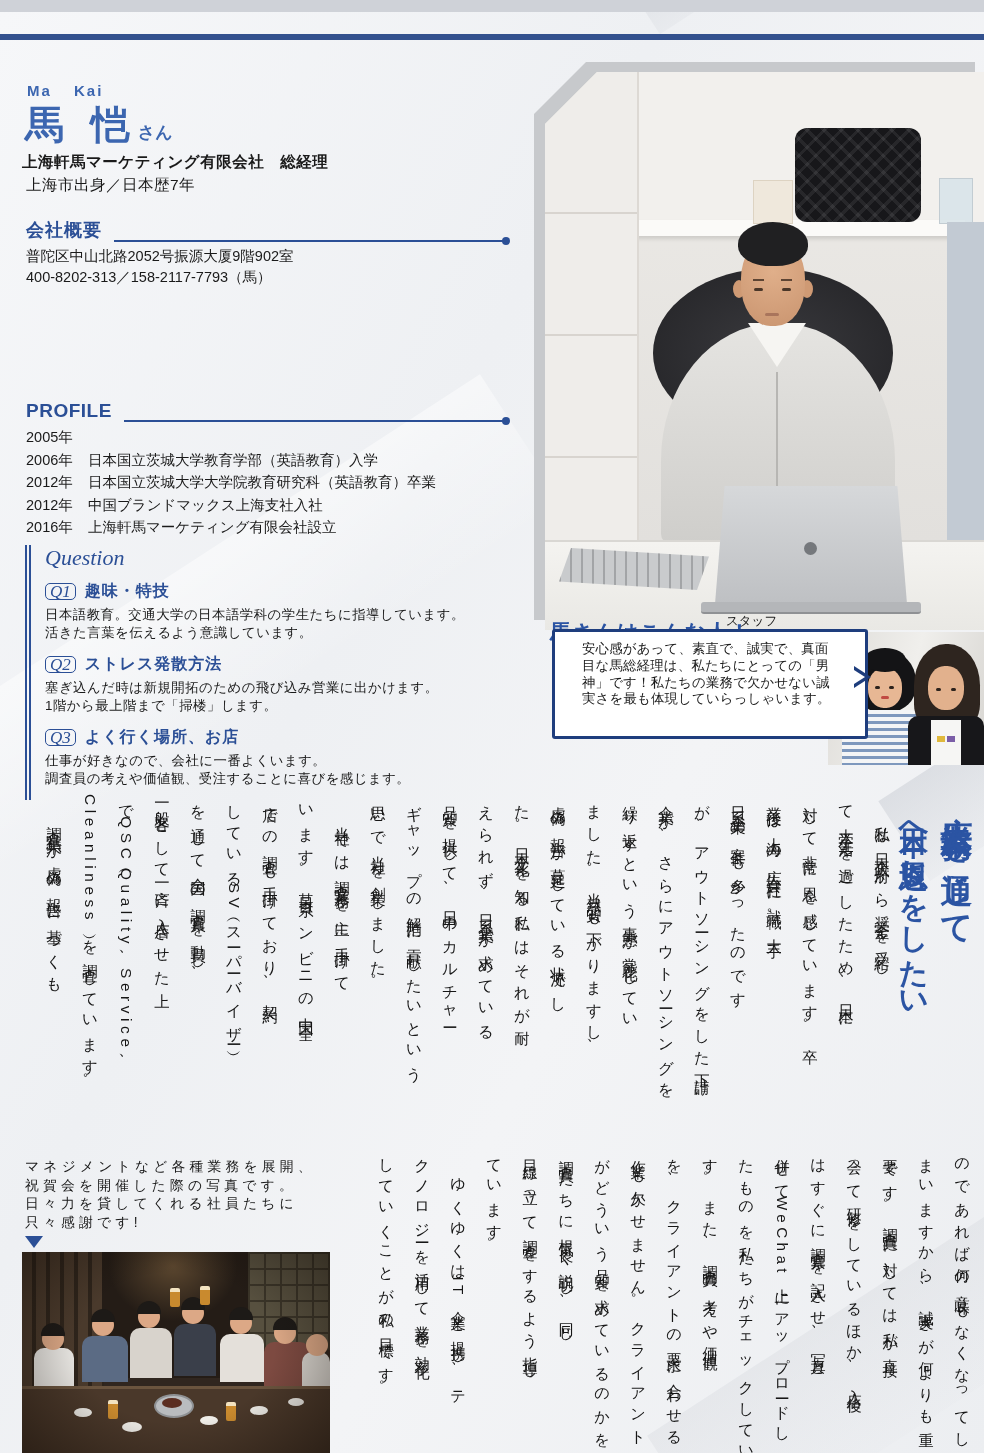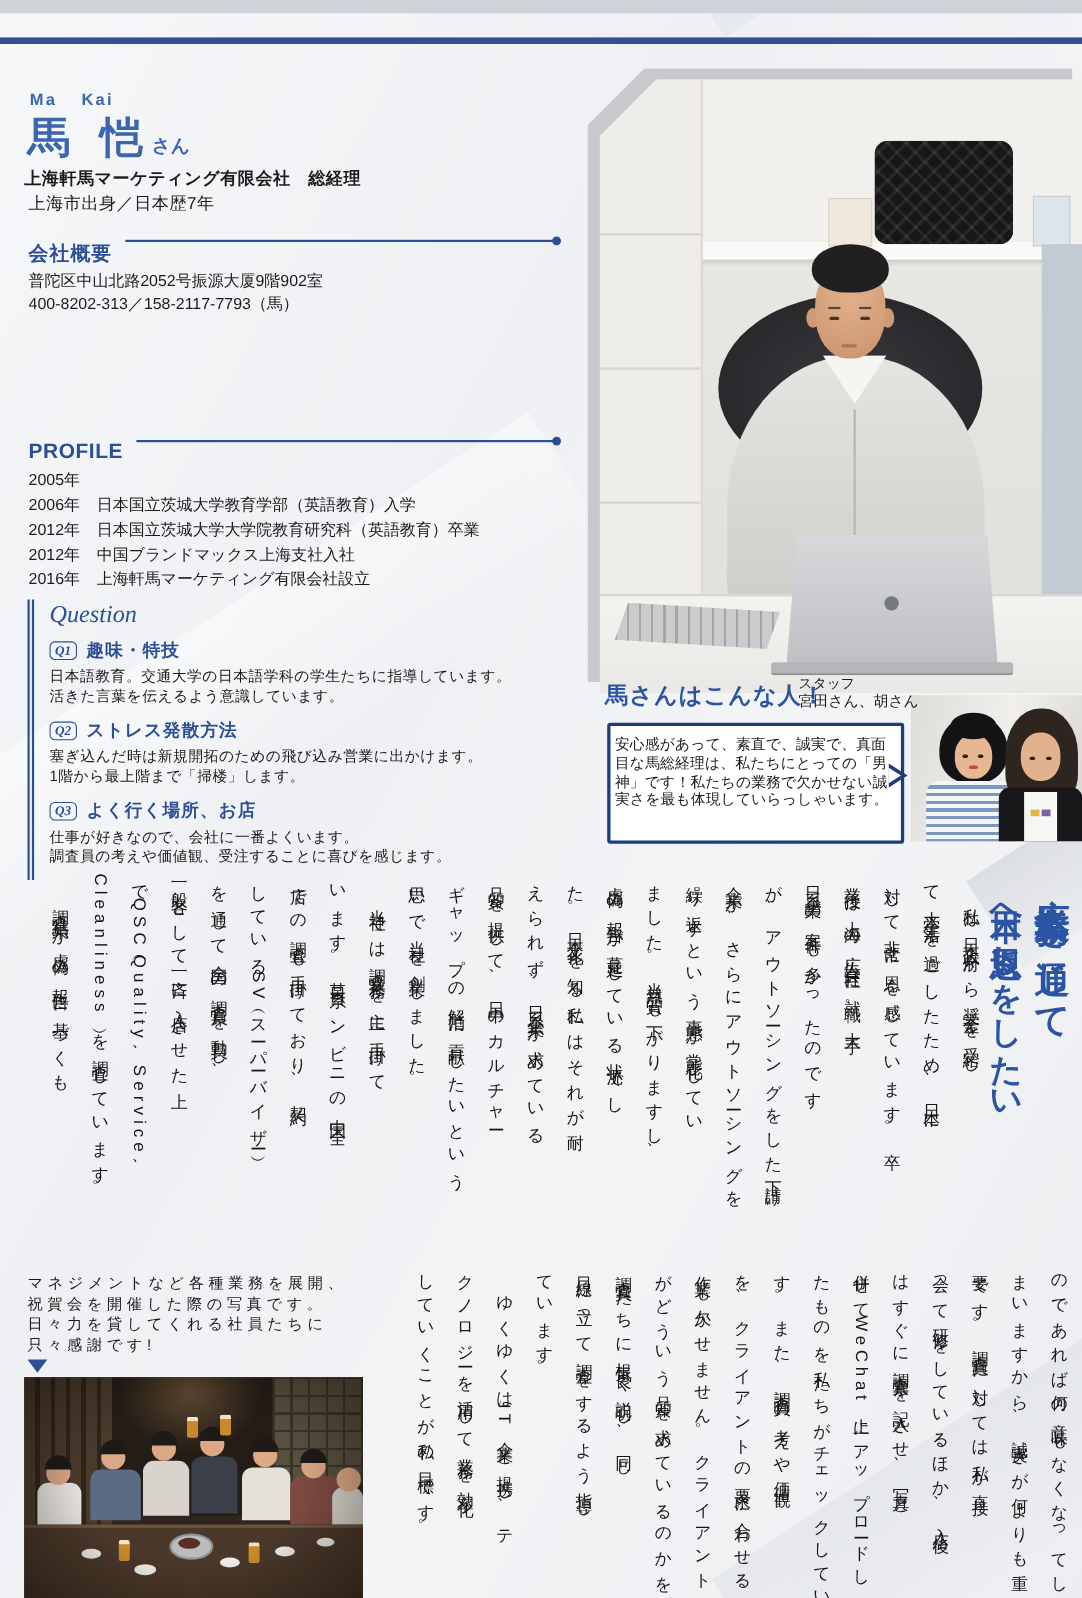--- a/index.html
+++ b/index.html
@@ -19,38 +19,38 @@
           background:linear-gradient(rgba(255,255,255,.5),rgba(255,255,255,0));}
   .topline{left:0;top:22px;width:984px;height:6px;background:#33518e;z-index:3;}
   
   .furigana{left:27px;top:70px;font-size:15px;color:#3c66b0;font-weight:bold;word-spacing:16px;letter-spacing:2px;z-index:3;}
   .name-row{left:25px;top:86px;z-index:3;color:#3c66b0;}
   .name-kanji{font-size:39px;font-weight:bold;letter-spacing:8px;}
   .name-hono{font-size:17px;font-weight:bold;}
   .person-pos{left:22px;top:140px;font-size:15.5px;letter-spacing:.5px;z-index:3;font-weight:bold;}
   .person-origin{left:26px;top:163px;font-size:15.5px;letter-spacing:.5px;z-index:3;}
   
-  .sec-head{display:flex;align-items:flex-start;z-index:3;}
+  .sec-head{display:flex;align-items:flex-end;z-index:3;}
   .sec-title{font-weight:bold;color:#2b4f96;font-size:18px;letter-spacing:1px;white-space:nowrap;}
   .sec-rule{flex:1;height:2px;background:#2b4f96;margin-left:12px;position:relative;}
   .sec-rule::after{content:"";position:absolute;right:-2px;top:-3px;width:8px;height:8px;border-radius:50%;background:#2b4f96;}
   .company-head{left:26px;top:206px;width:482px;}
   .company-addr{left:26px;top:234px;font-size:14.5px;line-height:21px;z-index:3;}
   .company-desc{left:26px;top:282px;width:470px;font-size:14.3px;line-height:21px;letter-spacing:.5px;text-align:justify;z-index:3;}
   .profile-head{left:26px;top:388px;width:482px;}
   .profile-head .sec-title{font-size:19px;letter-spacing:.5px;}
   .profile-rows{left:26px;top:414px;z-index:3;font-size:14.5px;line-height:22.5px;}
   .profile-row{display:flex;}
   .profile-year{width:62px;flex:none;}
   
   .q-block{left:25px;top:533px;width:500px;border-left:6px double #2b4f96;padding-left:14px;z-index:3;}
   .q-heading{font-family:"Liberation Serif",serif;font-style:italic;font-size:22px;color:#2b4f96;margin-bottom:10px;}
   .q-item{margin-bottom:13px;}
   .q-head{display:flex;align-items:center;margin-bottom:4px;}
-  .q-badge{font-family:"Liberation Serif",serif;font-style:italic;font-size:12px;color:#2b4f96;border:1.5px solid #2b4f96;border-radius:5px;padding:1px 4px;line-height:13px;font-weight:bold;}
+  .q-badge{font-family:"Liberation Serif",serif;font-style:italic;font-size:17px;color:#2b4f96;border:1.5px solid #2b4f96;border-radius:5px;padding:1px 4px;line-height:13px;}
   .q-title{font-size:16px;font-weight:bold;color:#2b4f96;margin-left:9px;letter-spacing:1px;}
   .q-answer{font-size:13.4px;line-height:17.5px;letter-spacing:.5px;}
   
   .photo-frame{left:534px;top:50px;width:441px;height:558px;background:#c7c9cc;
     clip-path:polygon(52px 0,100% 0,100% 100%,0 100%,0 52px);z-index:2;}
   .photo-main{left:545px;top:60px;width:439px;height:558px;z-index:2;overflow:hidden;
     clip-path:polygon(52px 0,100% 0,100% 100%,0 100%,0 52px);
     background:linear-gradient(#edebe7,#e0dedb);}
   .ph{position:absolute;}
   .ph-wall-r{left:90px;top:0;width:349px;height:152px;background:#f2f0ed;}
@@ -79,22 +79,22 @@
     clip-path:polygon(8% 0,100% 20%,92% 100%,0 80%);
     background-image:repeating-linear-gradient(90deg,rgba(90,92,95,.35) 0 2px,transparent 2px 11px);}
   .ph-laptop{left:170px;top:414px;width:192px;height:118px;border-radius:10px 10px 0 0;
     clip-path:polygon(5% 0,95% 0,100% 100%,0 100%);background:linear-gradient(#d6d8da,#bec0c3);}
   .ph-apple{left:259px;top:470px;width:13px;height:13px;border-radius:50%;background:#75787c;}
   .ph-lapbase{left:156px;top:530px;width:220px;height:10px;border-radius:3px;background:#b4b6b9;border-bottom:2px solid #8f9194;}
   
   .tm-heading{left:550px;top:606px;font-size:21px;font-weight:bold;color:#2b54a3;letter-spacing:1px;z-index:3;}
   .tm-role{left:726px;top:601px;font-size:12.5px;z-index:3;}
   .tm-names{left:726px;top:617px;font-size:13.5px;z-index:3;}
-  .bubble{left:552px;top:645px;width:256px;height:86px;background:#fff;border:3px solid #1e3d7d;border-radius:3px;
-    padding:9px 4px;font-size:13.4px;line-height:16.8px;z-index:3;letter-spacing:.2px;}
+  .bubble{left:552px;top:617px;width:256px;height:86px;background:#fff;border:3px solid #1e3d7d;border-radius:3px;
+    padding:9px 27px;font-size:13.4px;line-height:16.8px;z-index:3;letter-spacing:.2px;}
   .bubble::after{content:"";position:absolute;right:-17px;top:34px;border:11px solid transparent;border-left:17px solid #1e3d7d;}
   .bubble::before{content:"";position:absolute;right:-7px;top:38px;border:7px solid transparent;border-left:11px solid #fff;z-index:1;}
   
   .staff{left:828px;top:620px;width:156px;height:133px;overflow:hidden;z-index:2;
     background:linear-gradient(105deg,#dedcd8,#f0efec 50%,#d8d6d2);}
   .st{position:absolute;}
   .st-hair1{left:26px;top:18px;width:62px;height:62px;border-radius:50% 50% 42% 42%;background:#141416;}
   .st-face1{left:40px;top:36px;width:34px;height:40px;border-radius:46%;background:#e7b794;}
   .st-bang1{left:36px;top:16px;width:42px;height:24px;border-radius:50%;background:#141416;}
   .st-lip1{left:53px;top:64px;width:8px;height:3px;border-radius:2px;background:#c04a42;}

